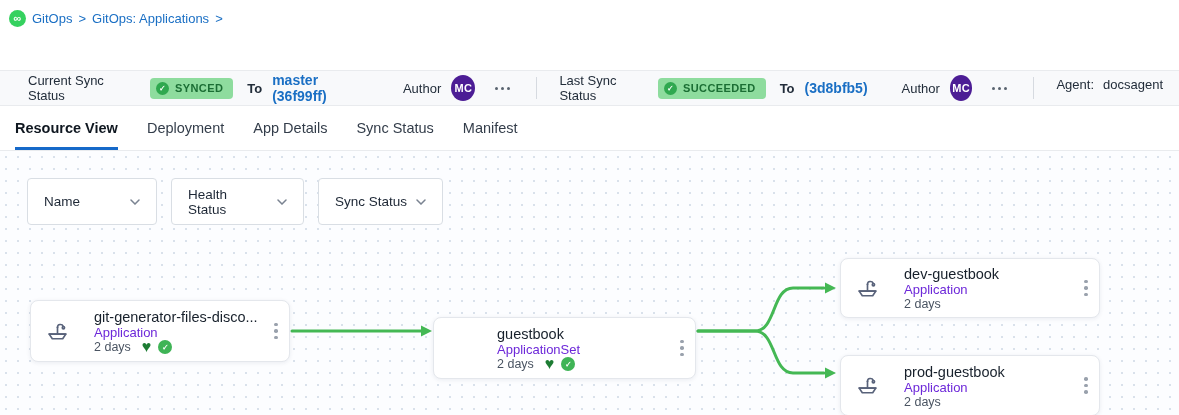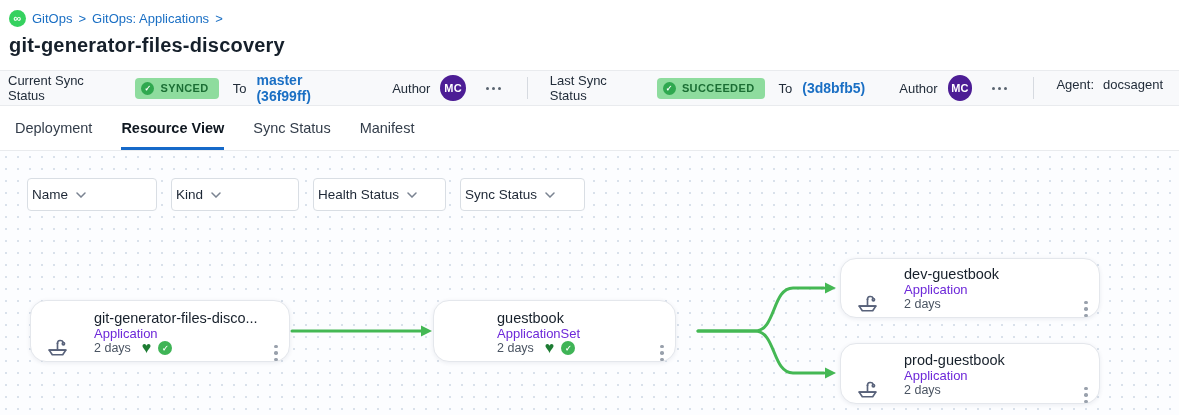--- a/index.html
+++ b/index.html
@@ -18,33 +18,33 @@
     font-size:11px; font-weight:bold; line-height:1;
   }
   .crumb { color:#1a6fc4; text-decoration:none; cursor:pointer; }
   .crumb-sep { color:#1a6fc4; }
   .page-title { margin-top:7px; font-size:20px; font-weight:700; color:#16202b; letter-spacing:.2px; }
 
   
   .status-bar {
     position:absolute; top:70px; left:0; right:0; height:36px;
     background:#f8f9fb; border-top:1px solid #e9ebee; border-bottom:1px solid #e9ebee;
-    display:flex; align-items:center; padding:0 16px 0 8px; font-size:13px; color:#222d3a;
+    display:flex; align-items:center; padding:0 16px 0 28px; font-size:13px; color:#222d3a;
   }
   .status-group { display:flex; align-items:center; gap:10px; }
   .badge {
     display:inline-flex; align-items:center; gap:6px; background:#8edc9e; color:#1b6e34;
     font-size:11px; font-weight:700; letter-spacing:.4px; border-radius:4px;
     padding:4px 10px 4px 6px; margin-left:4px;
   }
   .badge-check {
     width:13px; height:13px; border-radius:50%; background:#2fa84f; color:#fff;
     display:flex; align-items:center; justify-content:center; font-size:8px; font-weight:700;
   }
-  .to-label { margin-left:4px; }
+  .to-label { margin-left:4px;font-weight:bold; }
   .revision-link { color:#1a6fc4; font-size:14px; font-weight:700; text-decoration:none; cursor:pointer; margin-right:24px; }
   .avatar {
     width:26px; height:26px; border-radius:50%; background:#4c1d95; color:#fff;
     display:flex; align-items:center; justify-content:center; font-size:11px; font-weight:700; letter-spacing:.3px;
   }
   .ellipsis-menu { display:flex; gap:3px; margin-left:6px; cursor:pointer; padding:4px; }
   .ellipsis-menu i { width:3px; height:3px; border-radius:50%; background:#59636f; }
   .vdiv { width:1px; height:22px; background:#d6dae0; margin:0 22px; }
   .agent-group { margin-left:auto; display:flex; align-items:flex-start; }
   .agent-label { margin-right:9px; }
@@ -63,31 +63,31 @@
 
   
   .graph {
     position:absolute; top:151px; left:0; right:0; height:264px;
     background-color:#fcfdff;
     background-image:radial-gradient(#d9e1eb 1px, transparent 1.1px);
     background-size:12px 12px;
   }
   .filters { position:absolute; top:27px; left:27px; display:flex; gap:14px; }
   .filter {
-    background:#fff; border:1px solid #d9dee4; border-radius:4px; height:33px;
-    display:flex; align-items:center; justify-content:flex-start;
-    padding:0 4px; font-size:13.5px; font-weight:500; color:#1d2735; cursor:pointer;
+    background:#fff; border:1px solid #d9dee4; border-radius:4px; height:47px;
+    display:flex; align-items:center; justify-content:space-between;
+    padding:0 16px; font-size:13.5px; font-weight:500; color:#1d2735; cursor:pointer;
   }
   .chevron-icon { display:flex; margin-left:8px; }
 
   .edges { position:absolute; inset:0; pointer-events:none; }
 
   .node {
-    position:absolute; background:#fff; border:1px solid #e4e7ec; border-radius:16px;
-    box-shadow:0 1px 4px rgba(20,40,80,.08); display:flex; align-items:flex-end; cursor:pointer;
+    position:absolute; background:#fff; border:1px solid #e4e7ec; border-radius:8px;
+    box-shadow:0 1px 4px rgba(20,40,80,.08); display:flex; align-items:center; cursor:pointer;
   }
   .node-icon-col { width:52px; display:flex; align-items:center; justify-content:center; color:#58627a; }
   .node-divider { width:1px; background:#e4e7ec; margin:9px 0; }
   .node-body { flex:1; padding:7px 4px 6px 10px; display:flex; flex-direction:column; justify-content:space-between; overflow:hidden; }
   .node-title { font-size:14.5px; font-weight:500; color:#17202b; white-space:nowrap; overflow:hidden; text-overflow:ellipsis; }
   .node-kind { font-size:13px; color:#6d28d9; }
   .node-meta { display:flex; align-items:center; gap:7px; font-size:12.5px; color:#4a5462; }
   .heart-icon { color:#1d7c33; font-size:16px; line-height:12px; margin-left:4px; }
   .check-circle {
     width:14px; height:14px; border-radius:50%; background:#3fb456; color:#fff;
@@ -102,21 +102,20 @@
 <div class="app">
 
   <header class="page-header">
     <div class="breadcrumb">
       <span class="gitops-icon">∞</span>
       <a class="crumb">GitOps</a>
       <span class="crumb-sep">&gt;</span>
       <a class="crumb">GitOps: Applications</a>
       <span class="crumb-sep">&gt;</span>
     </div>
-    <h1 class="page-title">git-generator-files-discovery</h1>
   </header>
 
   <div class="status-bar">
     <div class="status-group">
       <span>Current Sync Status</span>
       <span class="badge">
         <span class="badge-check">✓</span>
         <span>SYNCED</span>
       </span>
       <span class="to-label">To</span>
@@ -150,39 +149,32 @@
     </div>
 
     <div class="agent-group">
       <span class="vdiv"></span>
       <span class="agent-label">Agent:</span>
       <span>docsagent</span>
     </div>
   </div>
 
   <nav class="tabs">
+    <div class="tab active">Resource View</div>
     <div class="tab">Deployment</div>
-    <div class="tab active">Resource View</div>
+    <div class="tab">App Details</div>
     <div class="tab">Sync Status</div>
     <div class="tab">Manifest</div>
   </nav>
 
   <div class="graph">
 
     <div class="filters">
       <div class="filter" style="width:130px">
         <span>Name</span>
-        <span class="chevron-icon">
-          <svg width="10" height="6" viewBox="0 0 10 6">
-              <path d="M1 1 L5 5 L9 1" fill="none" stroke="#7a8391" stroke-width="1.5" stroke-linecap="round"></path>
-            </svg>
-        </span>
-      </div>
-      <div class="filter" style="width:128px">
-        <span>Kind</span>
         <span class="chevron-icon">
           <svg width="10" height="6" viewBox="0 0 10 6">
               <path d="M1 1 L5 5 L9 1" fill="none" stroke="#7a8391" stroke-width="1.5" stroke-linecap="round"></path>
             </svg>
         </span>
       </div>
       <div class="filter" style="width:133px">
         <span>Health Status</span>
         <span class="chevron-icon">
           <svg width="10" height="6" viewBox="0 0 10 6">
@@ -233,21 +225,21 @@
           <span class="check-circle">✓</span>
         </div>
       </div>
       <div class="kebab">
           <i></i>
           <i></i>
           <i></i>
         </div>
     </div>
 
-    <div class="node" style="left:433px;top:149px;width:243px;height:62px">
+    <div class="node" style="left:433px;top:166px;width:263px;height:62px">
       <div class="node-icon-col"></div>
       <div class="node-divider"></div>
       <div class="node-body">
         <div class="node-title">guestbook</div>
         <div class="node-kind">ApplicationSet</div>
         <div class="node-meta">
           <span class="node-age">2 days</span>
           <span class="heart-icon">♥</span>
           <span class="check-circle">✓</span>
         </div>
@@ -277,21 +269,21 @@
           <span class="node-age">2 days</span>
         </div>
       </div>
       <div class="kebab">
           <i></i>
           <i></i>
           <i></i>
         </div>
     </div>
 
-    <div class="node" style="left:840px;top:192px;width:260px;height:61px">
+    <div class="node" style="left:840px;top:204px;width:260px;height:61px">
       <div class="node-icon-col">
         <svg viewBox="0 0 26 26" width="27" height="27" fill="none" stroke="#58627a" stroke-width="1.6" stroke-linecap="round" stroke-linejoin="round">
           <path d="M5 15.5 L8 20 H18 L21 15.5 Z"></path>
             <path d="M5 15.5 H21"></path>
             <path d="M13 15.5 V9"></path>
           <path d="M13 9 C13 5.5 17.5 5.5 18.5 8"></path>
             <circle cx="18.7" cy="9.3" r="1.1"></circle>
         </svg>
       </div>
       <div class="node-divider"></div>

